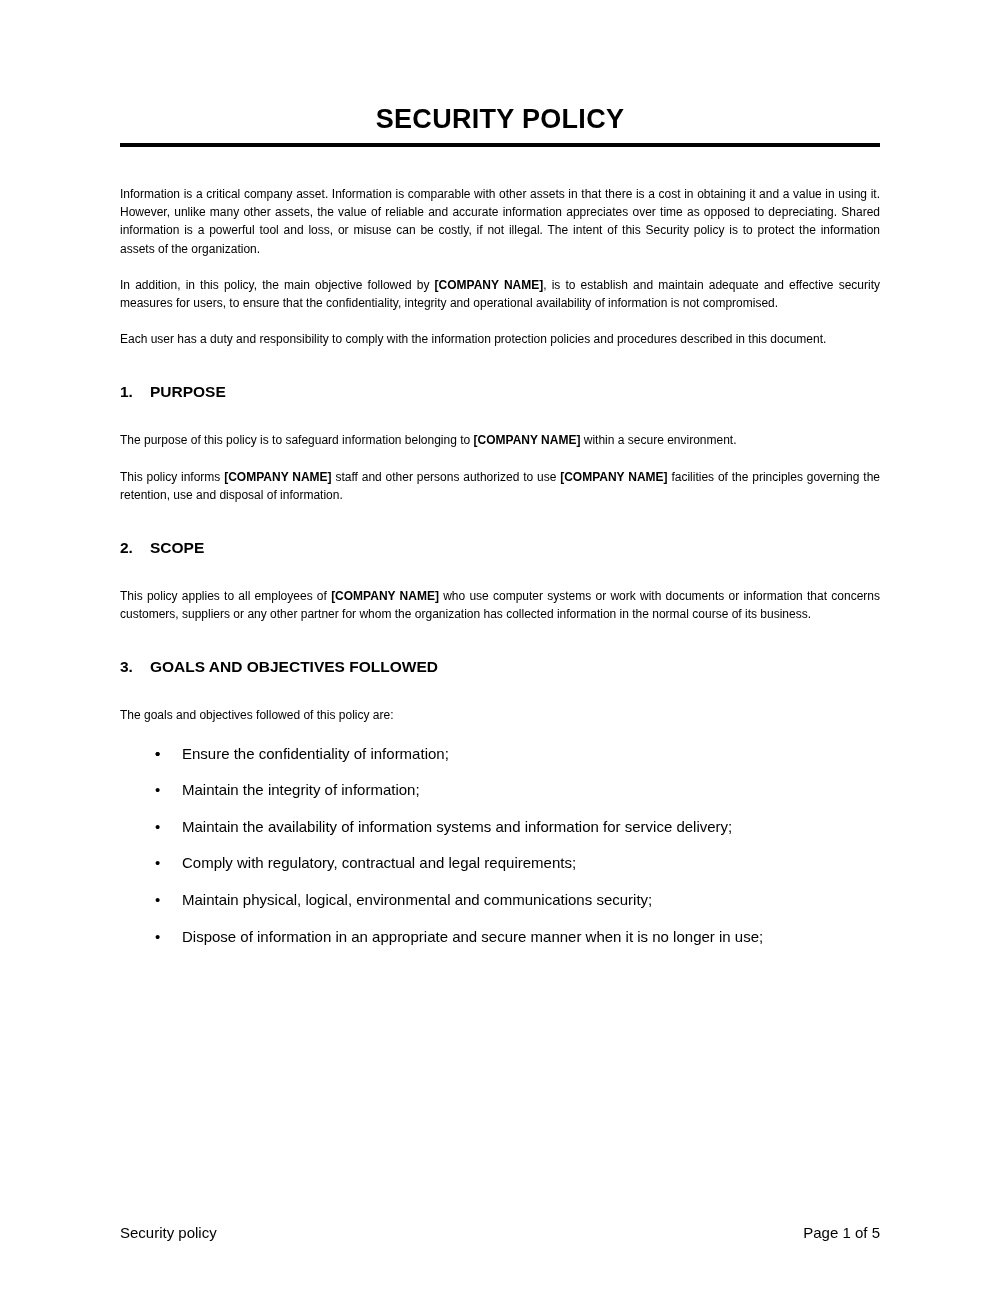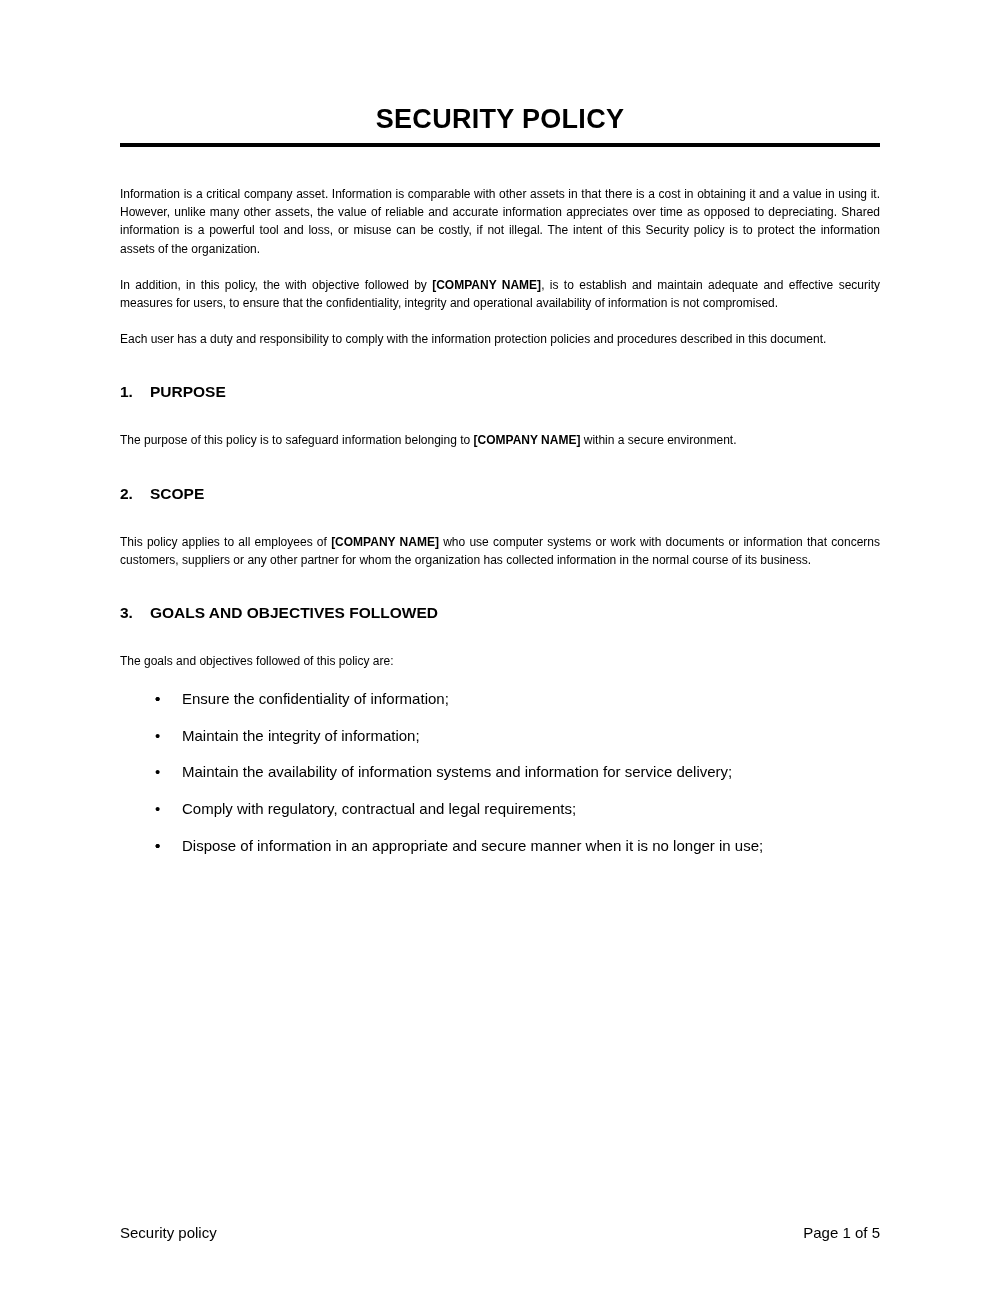--- a/index.html
+++ b/index.html
@@ -77,30 +77,31 @@
 <body>
 
 <div class="page">
   <div class="content">
 
     <h1 class="doc-title">SECURITY POLICY</h1>
     <hr class="title-rule">
 
     <div class="intro">
       <p class="para"><span>Information is a critical company asset. Information is comparable with other assets in that there is a cost in obtaining it and a value in using it. However, unlike many other assets, the value of reliable and accurate information appreciates over time as opposed to depreciating. Shared information is a powerful tool and loss, or misuse can be costly, if not illegal. The intent of this Security policy is to protect the information assets of the organization.</span></p>
-      <p class="para"><span>In addition, in this policy, the with objective followed by </span><span class="b">[COMPANY NAME]</span><span>, is to establish and maintain adequate and effective security measures for users, to ensure that the confidentiality, integrity and operational availability of information is not compromised.</span></p>
+      <p class="para"><span>In addition, in this policy, the main objective followed by </span><span class="b">[COMPANY NAME]</span><span>, is to establish and maintain adequate and effective security measures for users, to ensure that the confidentiality, integrity and operational availability of information is not compromised.</span></p>
       <p class="para"><span>Each user has a duty and responsibility to comply with the information protection policies and procedures described in this document.</span></p>
     </div>
 
     <div class="section">
       <h2 class="sec-heading">
         <span class="sec-num">1.</span>
         <span class="sec-title">PURPOSE</span>
       </h2>
       <p class="para"><span>The purpose of this policy is to safeguard information belonging to </span><span class="b">[COMPANY NAME]</span><span> within a secure environment.</span></p>
+      <p class="para"><span>This policy informs </span><span class="b">[COMPANY NAME]</span><span> staff and other persons authorized to use </span><span class="b">[COMPANY NAME]</span><span> facilities of the principles governing the retention, use and disposal of information.</span></p>
     </div>
 
     <div class="section">
       <h2 class="sec-heading">
         <span class="sec-num">2.</span>
         <span class="sec-title">SCOPE</span>
       </h2>
       <p class="para"><span>This policy applies to all employees of </span><span class="b">[COMPANY NAME]</span><span> who use computer systems or work with documents or information that concerns customers, suppliers or any other partner for whom the organization has collected information in the normal course of its business.</span></p>
     </div>
 
@@ -126,20 +127,21 @@
         <li class="bullet-item">
           <span class="bullet-marker">•</span>
           <span>Maintain the availability of information systems and information for service delivery;</span>
         </li>
         <li class="bullet-item">
           <span class="bullet-marker">•</span>
           <span>Comply with regulatory, contractual and legal requirements;</span>
         </li>
         <li class="bullet-item">
           <span class="bullet-marker">•</span>
+          <span>Maintain physical, logical, environmental and communications security;</span>
         </li>
         <li class="bullet-item">
           <span class="bullet-marker">•</span>
           <span>Dispose of information in an appropriate and secure manner when it is no longer in use;</span>
         </li>
       </ul>
     </div>
 
   </div>
 

